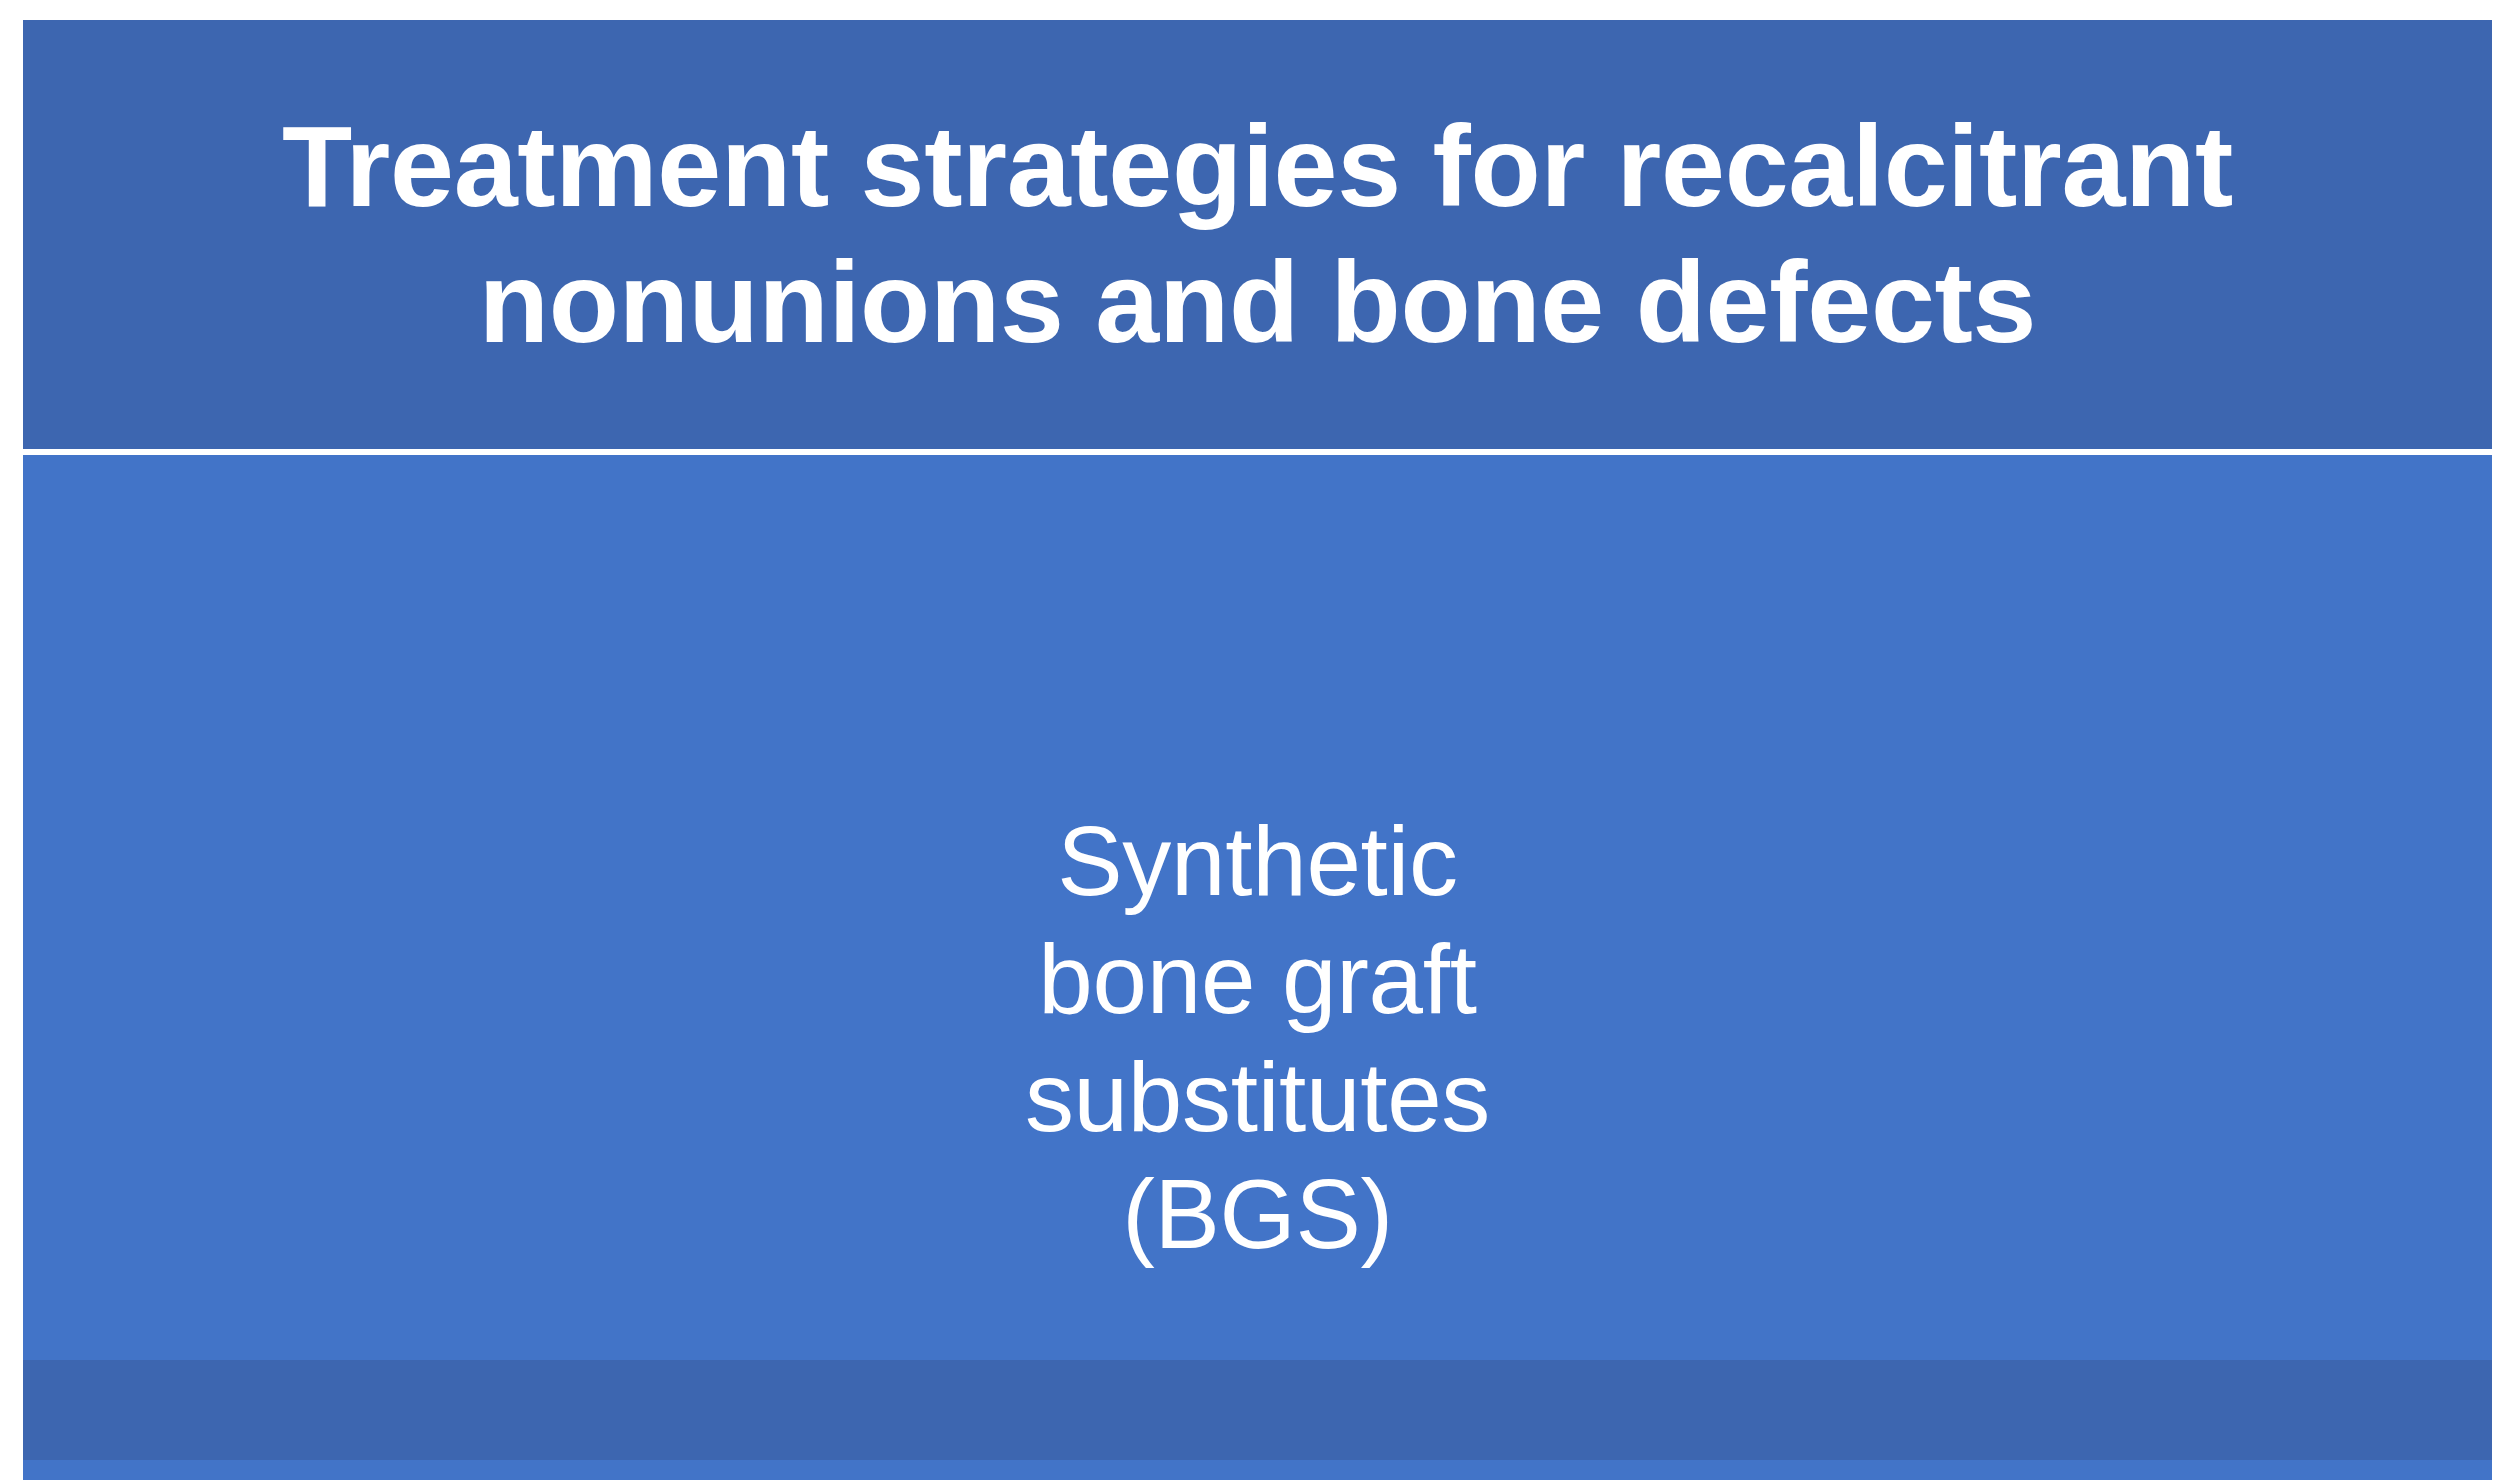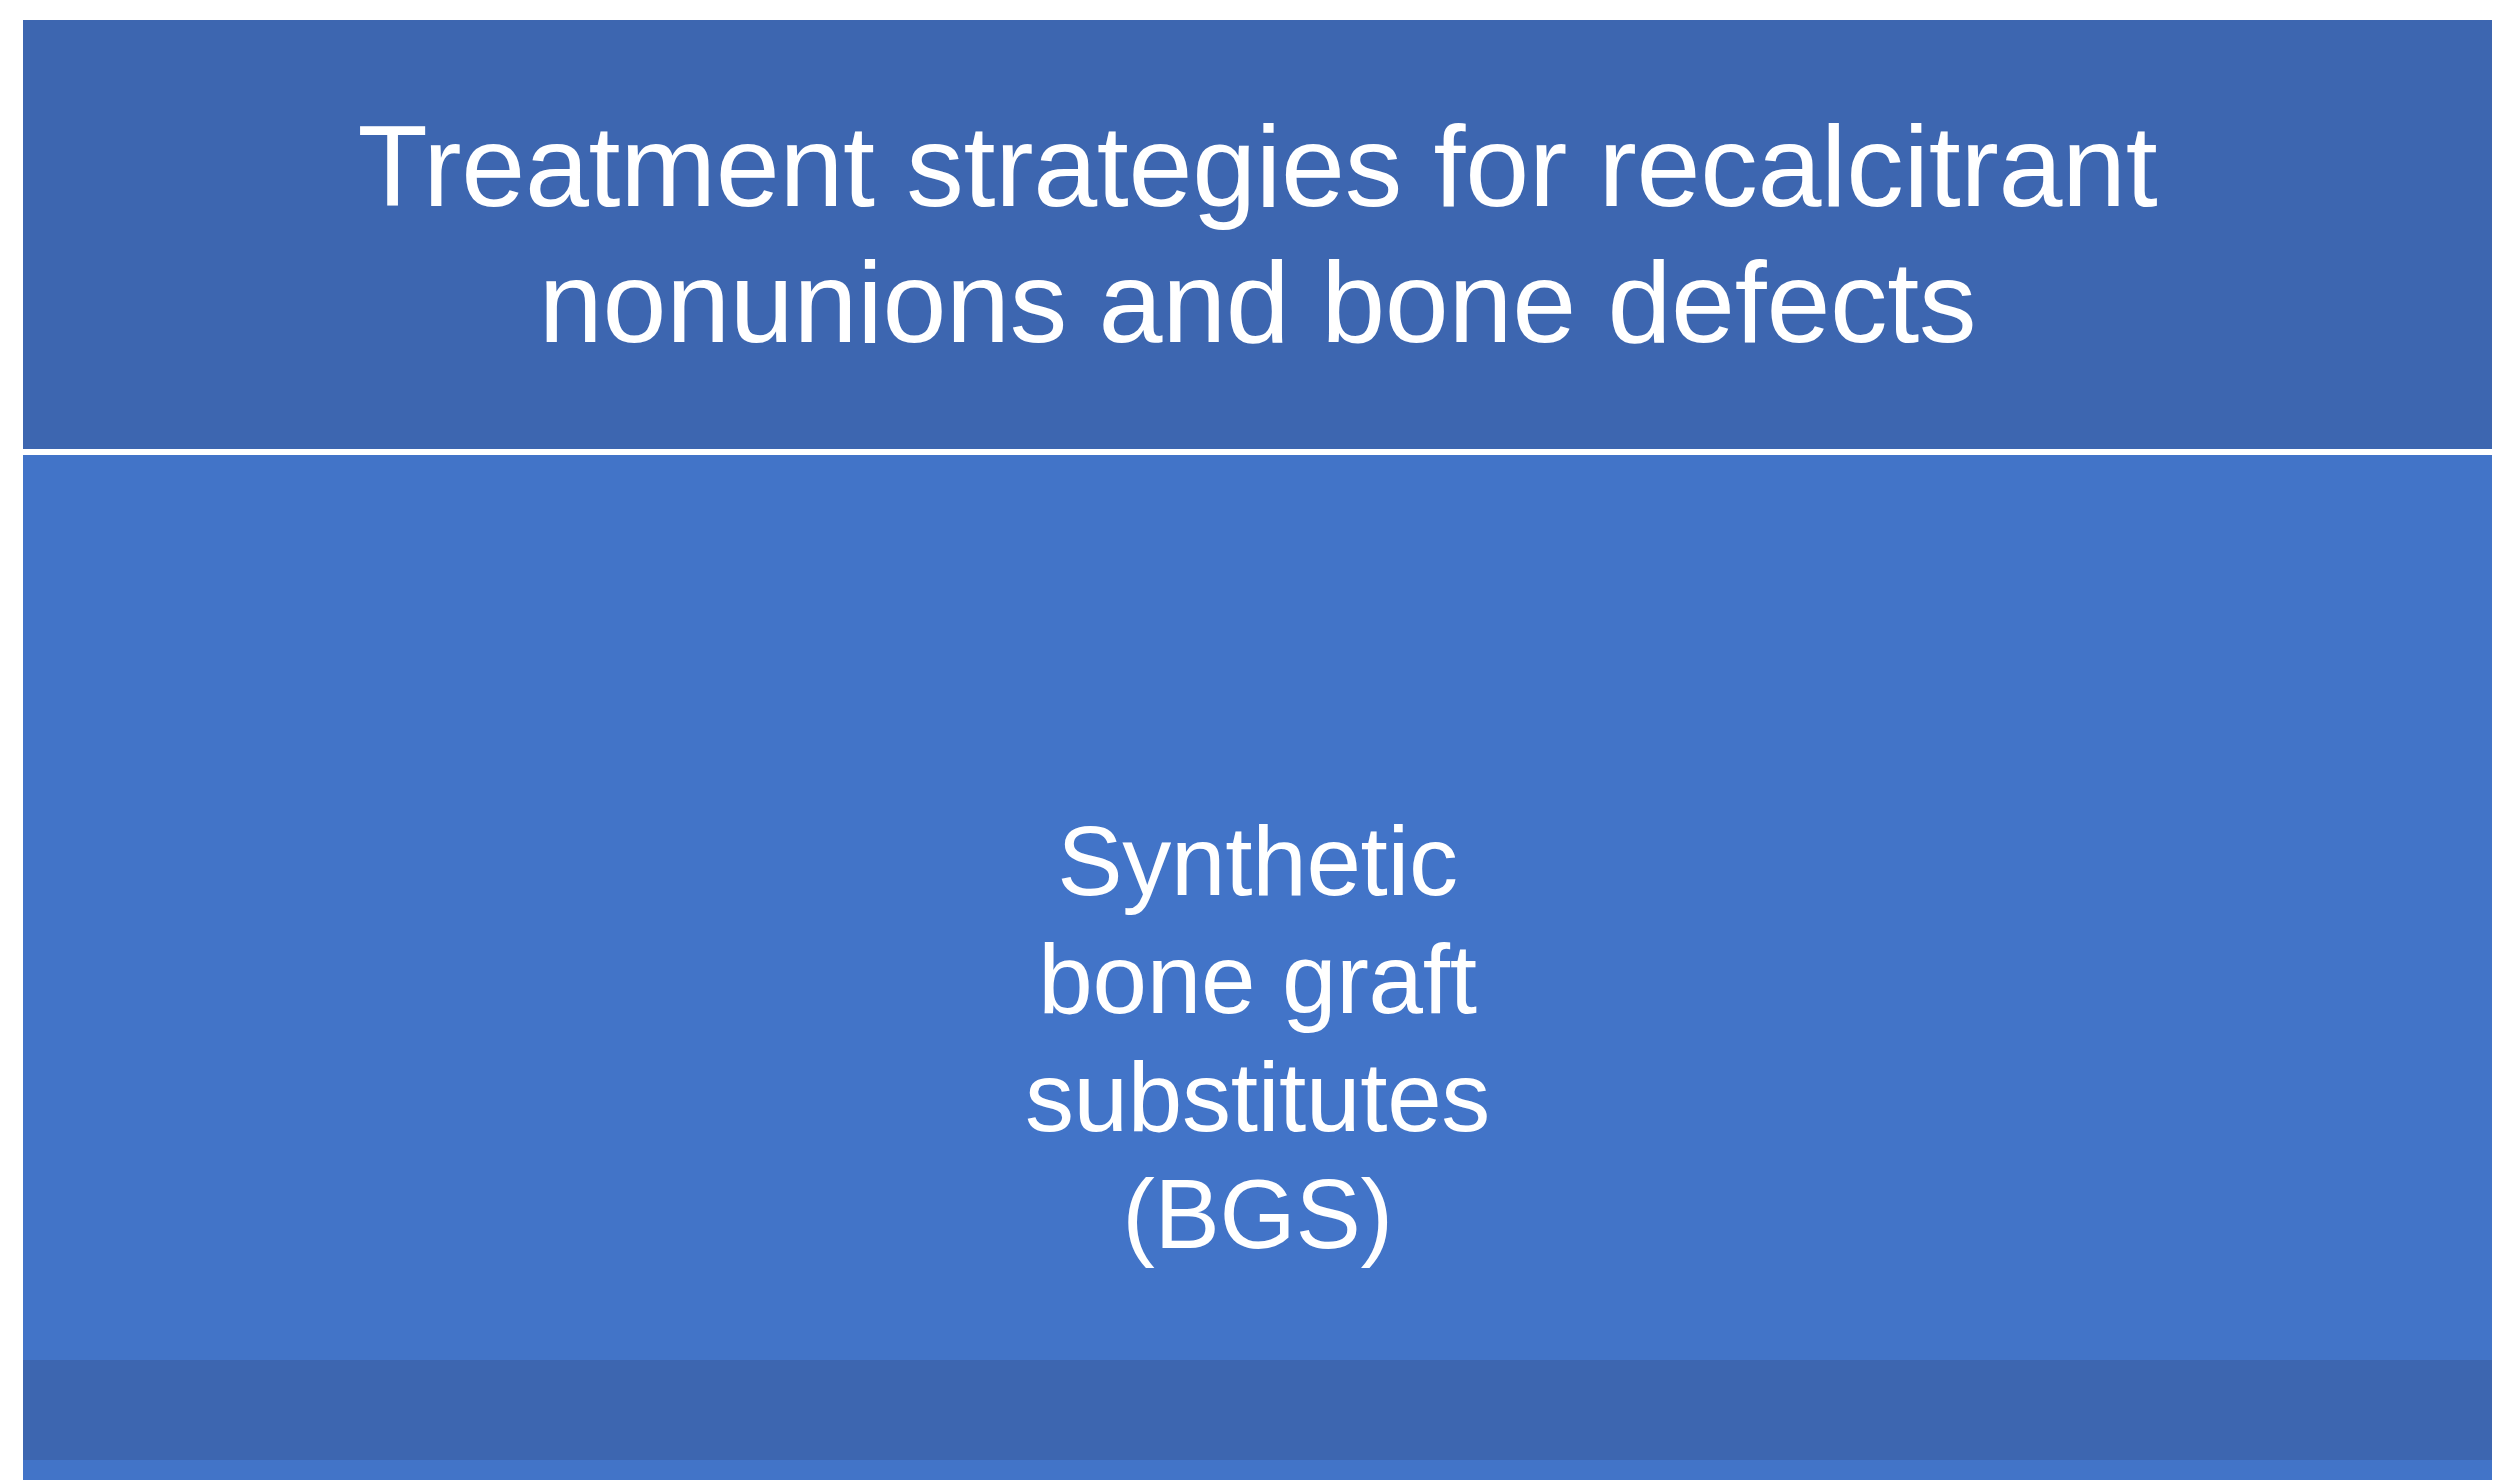--- a/index.html
+++ b/index.html
@@ -37,21 +37,21 @@
     align-items: center;
     justify-content: center;
     box-sizing: border-box;
   }
 
   .header-title {
     color: #ffffff;
     font-size: 115px;
     line-height: 1.18;
     text-align: center;
-    font-weight: 400;
+    font-weight: 700;
     letter-spacing: -0.3px;
     white-space: pre-line;
     padding: 0 28px;
   }
 
   
   .columns-row {
     position: absolute;
     left: 23px;
     top: 455px;

